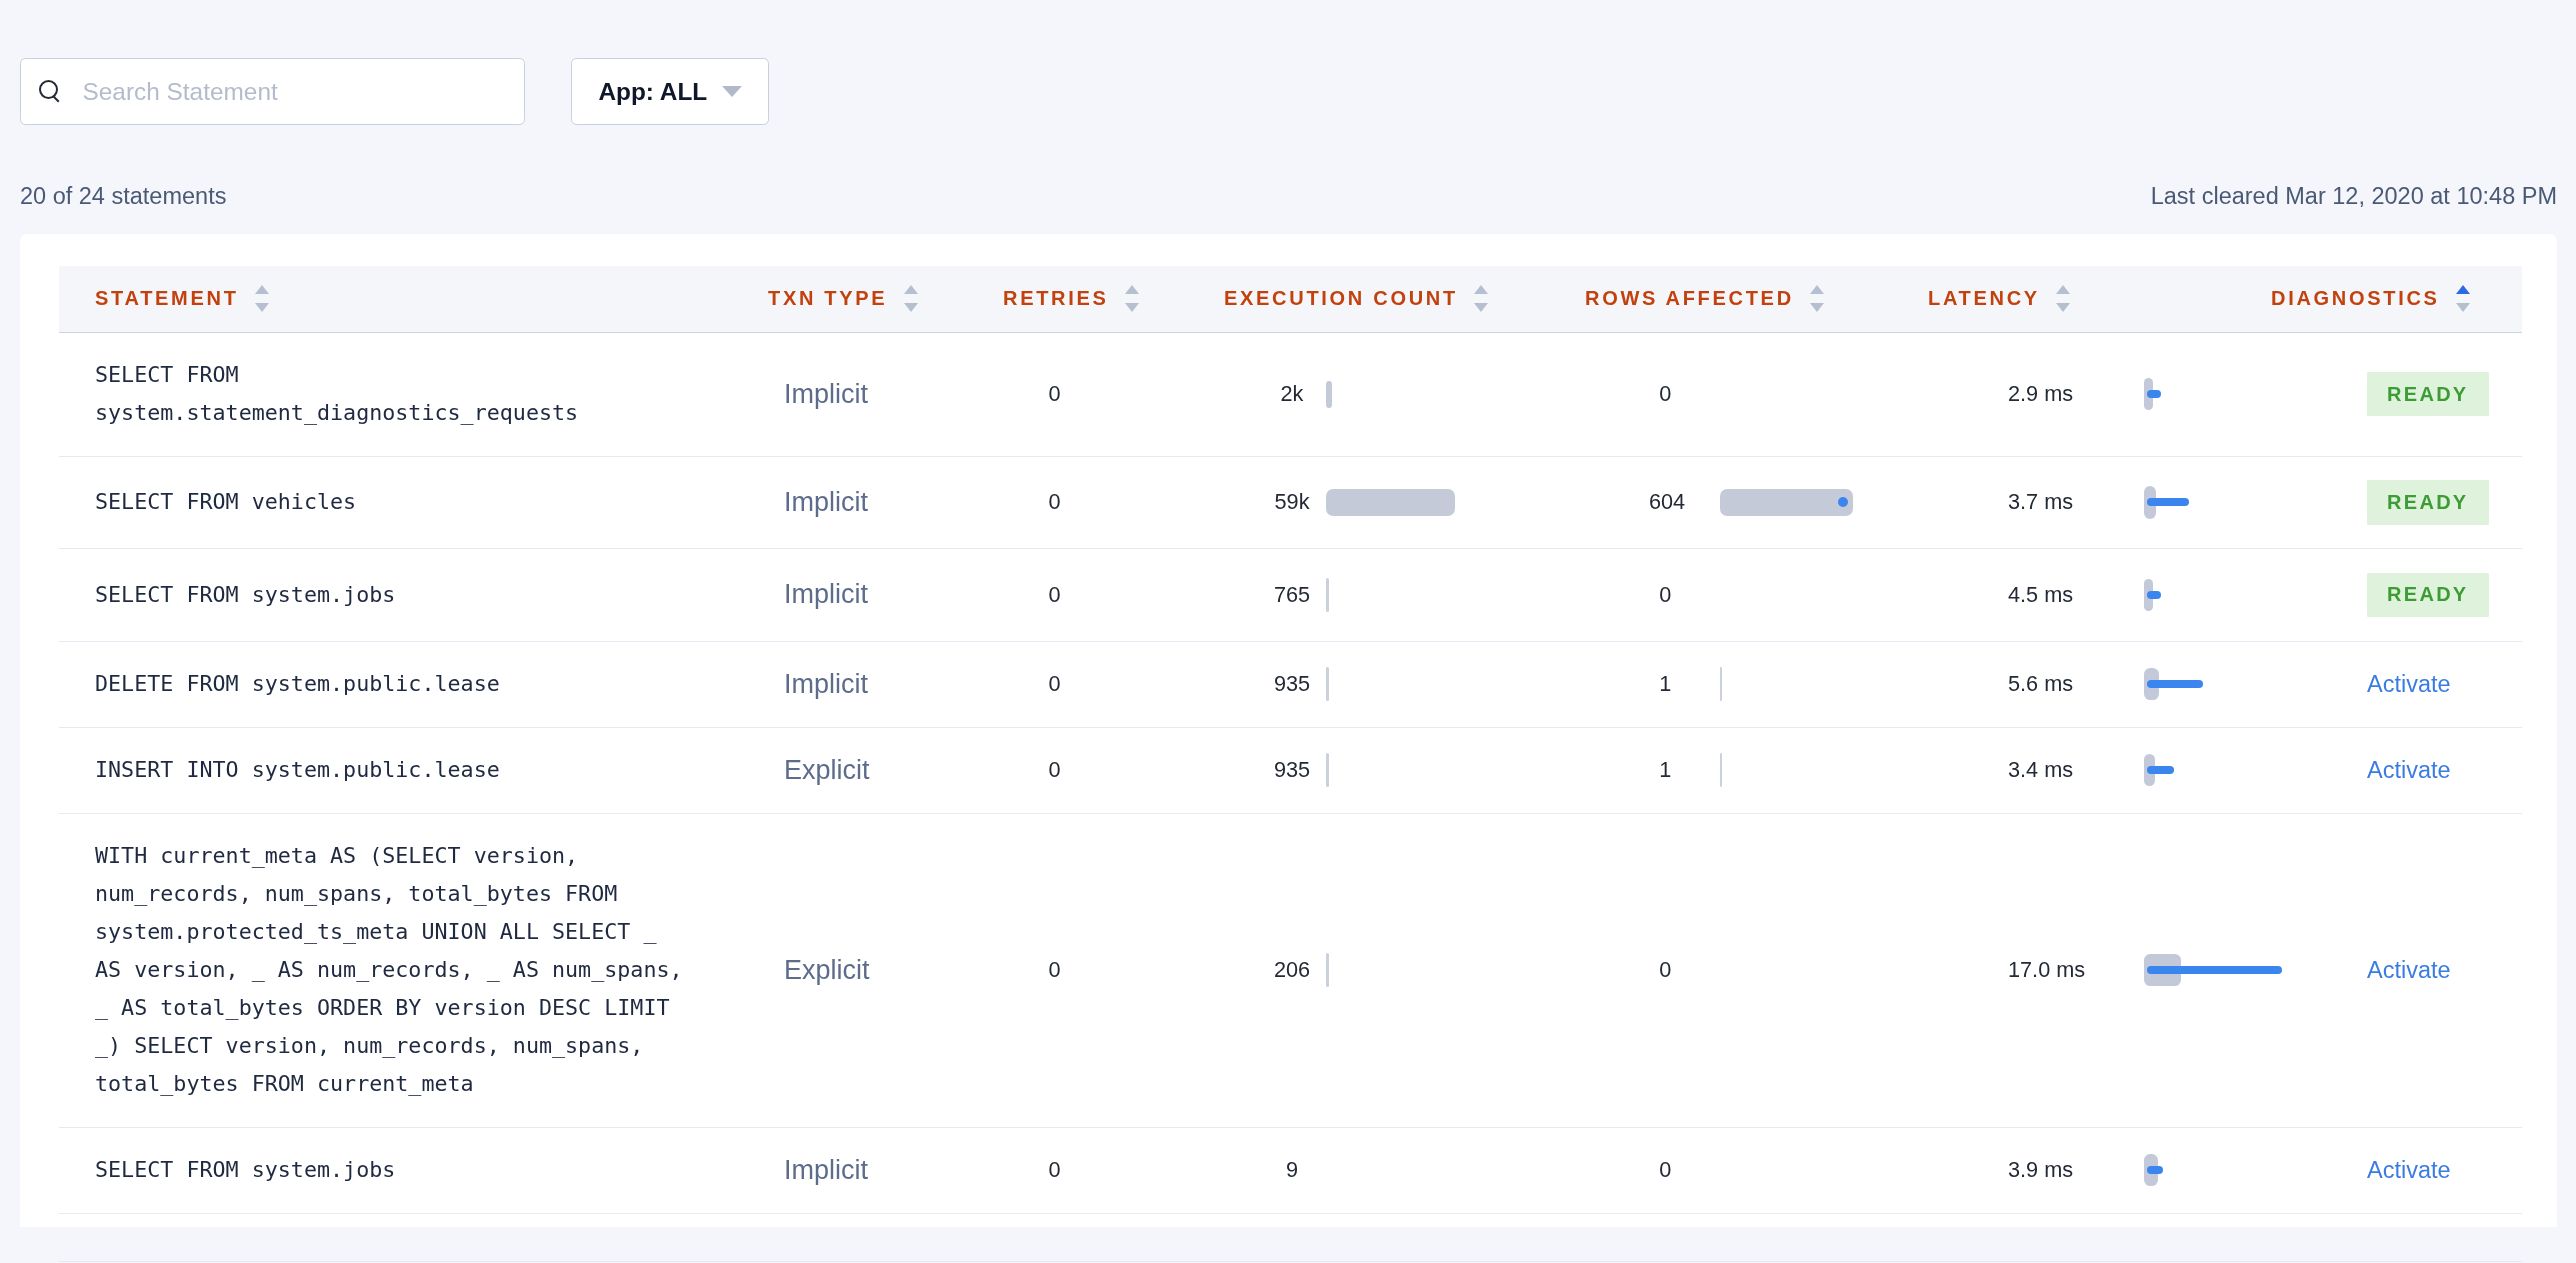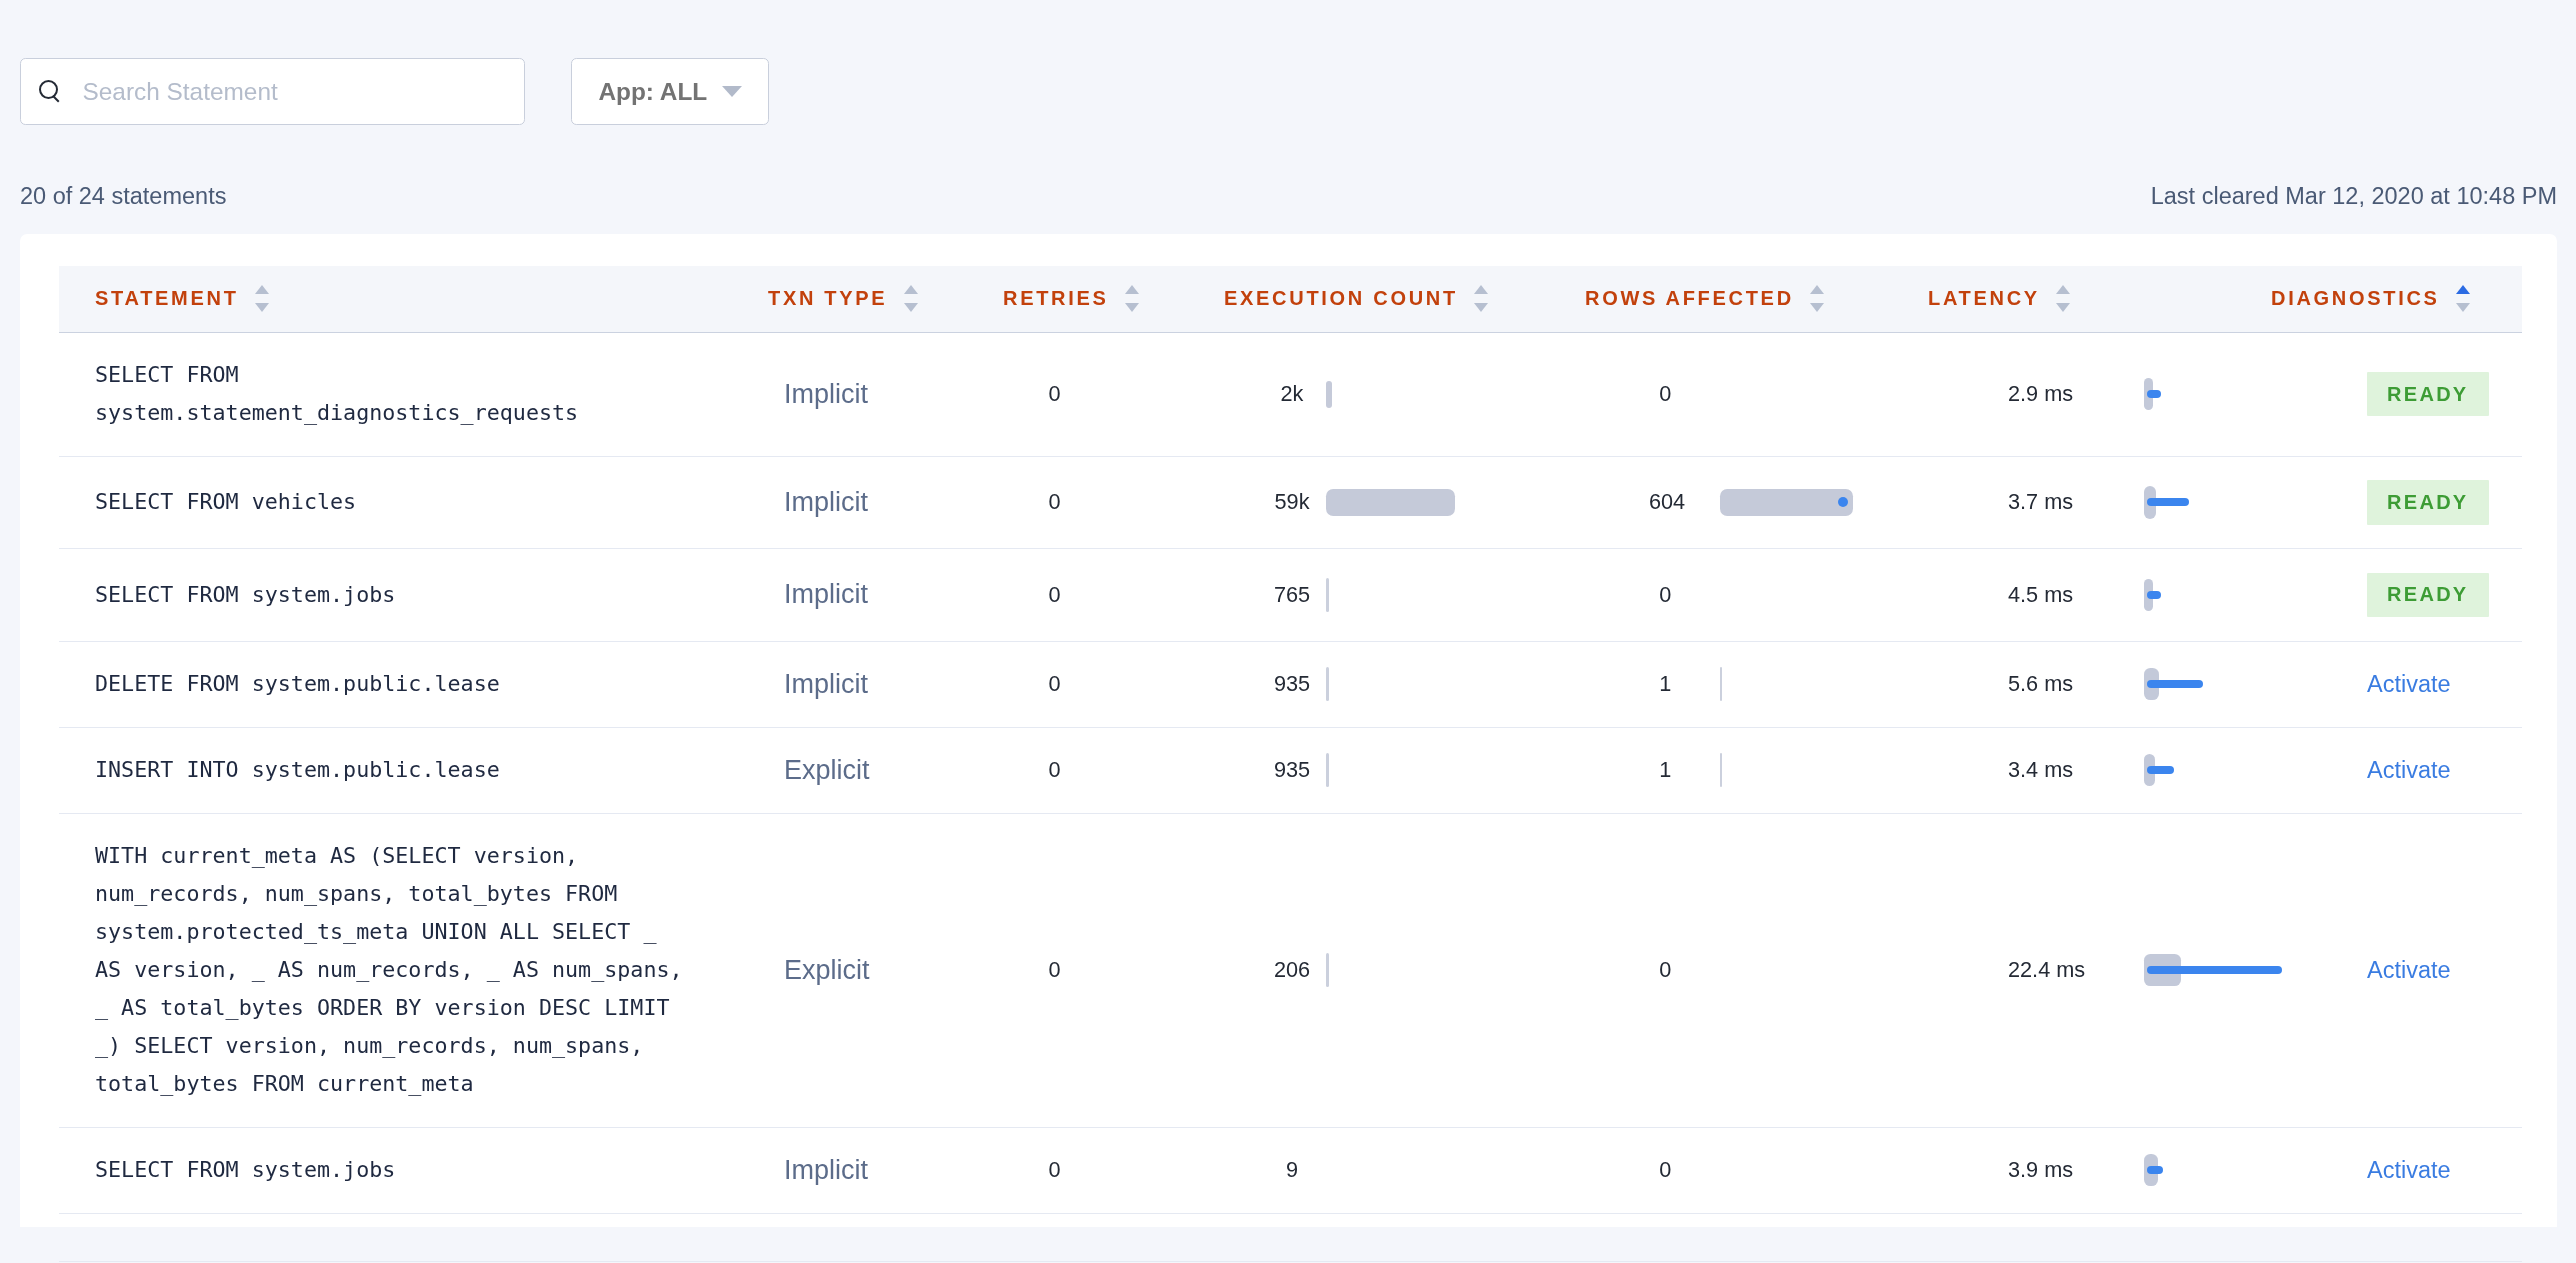--- a/index.html
+++ b/index.html
@@ -32,21 +32,21 @@
   .search-input {
     border:none; outline:none; flex:1; font-size:24.4px;
     font-family:"Liberation Sans", sans-serif; color:#242A35; background:transparent;
   }
   .search-input::placeholder { color:#B4BCCB; }
 
   .app-filter {
     margin-left:46px; height:67px; min-width:198px; background:#fff;
     border:0.9px solid #C9CFDC; border-radius:5.4px;
     display:flex; align-items:center; justify-content:center; padding:0 23.5px;
-    cursor:pointer; font-size:24.4px; font-weight:700; color:#737373;
+    cursor:pointer; font-size:24.4px; font-weight:700; color:#0f172a;
   }
   .caret-down {
     width:0; height:0; margin-left:14.4px;
     border-left:10px solid transparent; border-right:10px solid transparent;
     border-top:11.7px solid #B2BACA;
   }
 
   .summary-row {
     display:flex; justify-content:space-between; align-items:baseline;
     margin-top:58px; font-size:23.5px; color:#4A5A75;
@@ -355,21 +355,21 @@
               <span class="num-val">206</span>
               <span class="bar-box">
                 <span class="gbar hairline"></span>
               </span>
             </div>
             <div class="c-rows">
               <span class="num-val">0</span>
               <span class="bar-box"></span>
             </div>
             <div class="c-lat">
-              <span class="num-val">22.4 ms</span>
+              <span class="num-val">17.0 ms</span>
               <span class="bar-box">
                 <span class="lat-mean" style="width: 37px;"></span>
                 <span class="lat-dev" style="width: 135px;"></span>
               </span>
             </div>
             <div class="c-diag"><span class="activate-link">Activate</span></div>
           </div>
           <div class="trow">
             <div class="c-stmt">
               <div class="stmt-text">SELECT FROM system.jobs</div>

